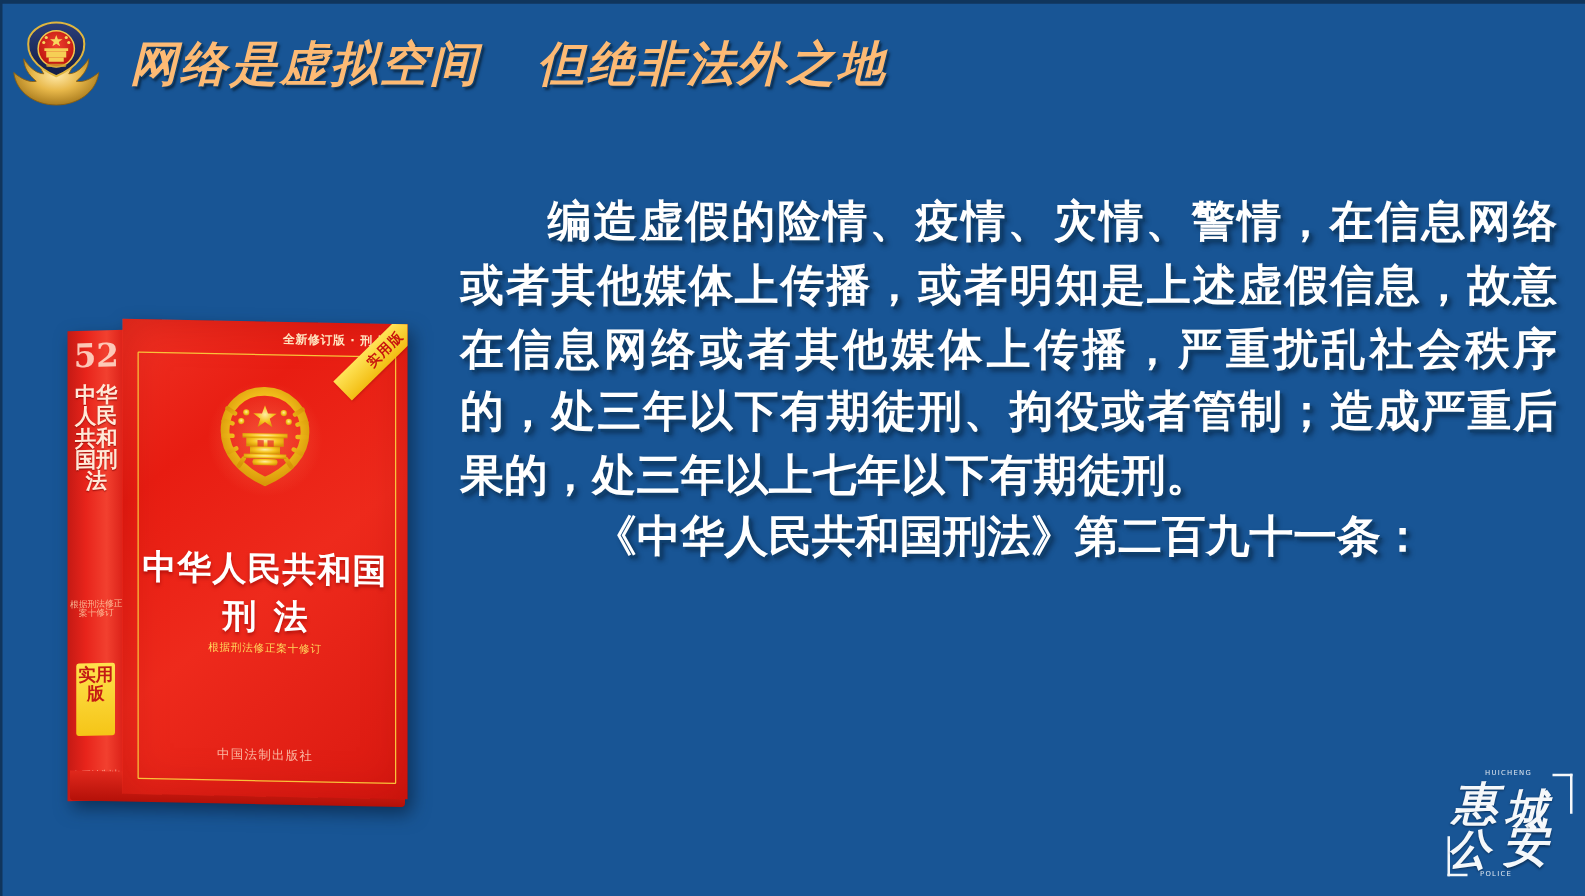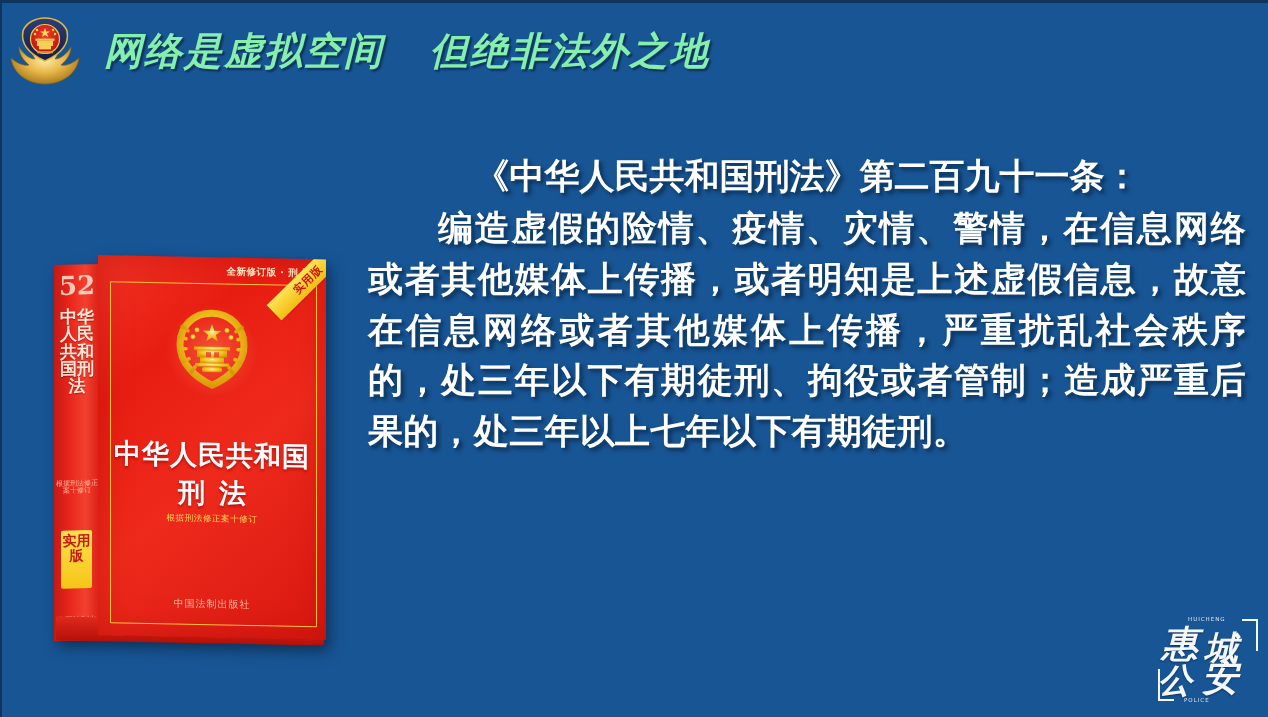--- a/index.html
+++ b/index.html
@@ -32,21 +32,21 @@
     width: 74px; height: 74px;
     margin-left: 6px;
     flex: 0 0 auto;
   }
   #header-title {
     margin-left: 22px;
     font-size: 38px;
     font-weight: bold;
     font-style: italic;
     letter-spacing: 2px;
-    color: #86efac;
+    color: #fdba74;
     text-shadow:
        1px 1px 0 #10406e,
        2px 2px 2px rgba(8,35,62,.85);
     white-space: pre;
     line-height: 1;
   }
 
   
   #book-wrap {
     position: absolute;
@@ -408,22 +408,22 @@
         <div id="cover-title">中华人民共和国</div>
         <div id="cover-title2">刑法</div>
         <div id="cover-note">根据刑法修正案十修订</div>
         <div id="cover-pub">中国法制出版社</div>
       </div>
 
     </div>
   </div>
 
   <div id="article">
+    <div id="article-body">编造虚假的险情、疫情、灾情、警情，在信息网络或者其他媒体上传播，或者明知是上述虚假信息，故意在信息网络或者其他媒体上传播，严重扰乱社会秩序的，处三年以下有期徒刑、拘役或者管制；造成严重后果的，处三年以上七年以下有期徒刑。</div>
     <div id="article-title">《中华人民共和国刑法》第二百九十一条：</div>
-    <div id="article-body">编造虚假的险情、疫情、灾情、警情，在信息网络或者其他媒体上传播，或者明知是上述虚假信息，故意在信息网络或者其他媒体上传播，严重扰乱社会秩序的，处三年以下有期徒刑、拘役或者管制；造成严重后果的，处三年以上七年以下有期徒刑。</div>
   </div>
 
   <div id="watermark">
     <div id="wm-inner">
       <div class="wm-bracket" id="wm-br-tr"></div>
       <div class="wm-bracket" id="wm-br-bl"></div>
       <div class="wm-tiny" id="wm-tiny-top">HUICHENG</div>
       <div class="wm-tiny" id="wm-tiny-bot">POLICE</div>
       <div class="wm-ch" id="wm-a">惠</div>
       <div class="wm-ch" id="wm-b">城</div>

